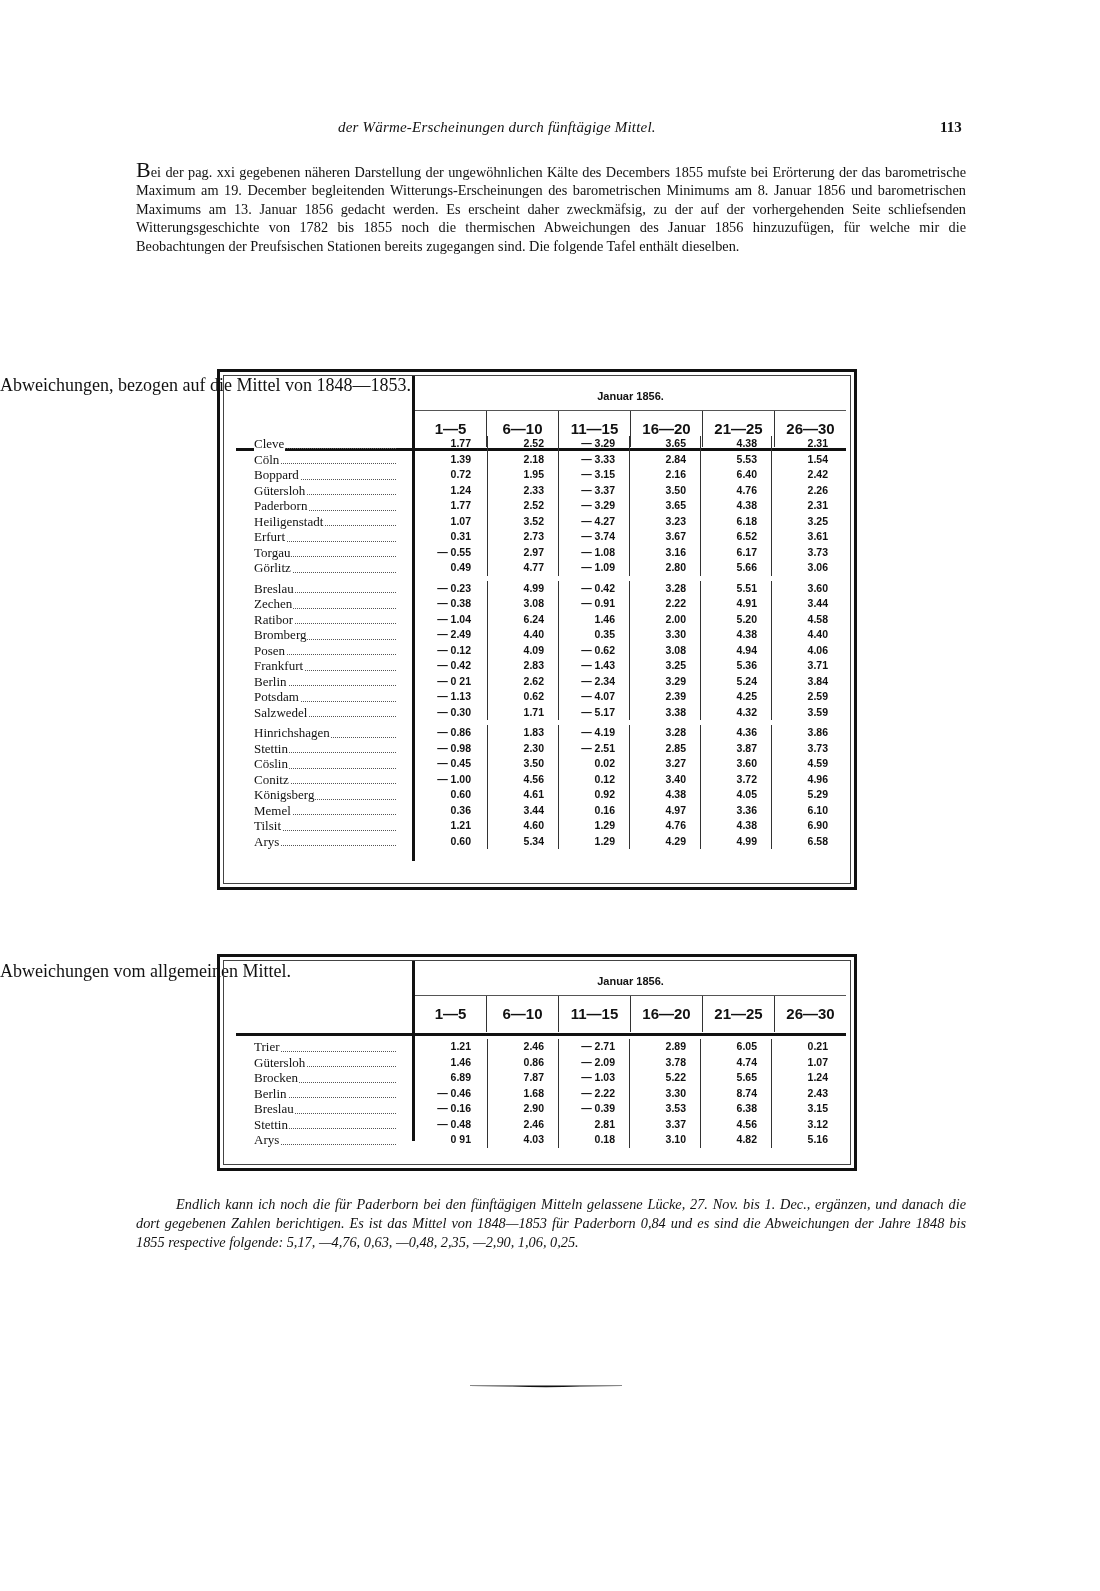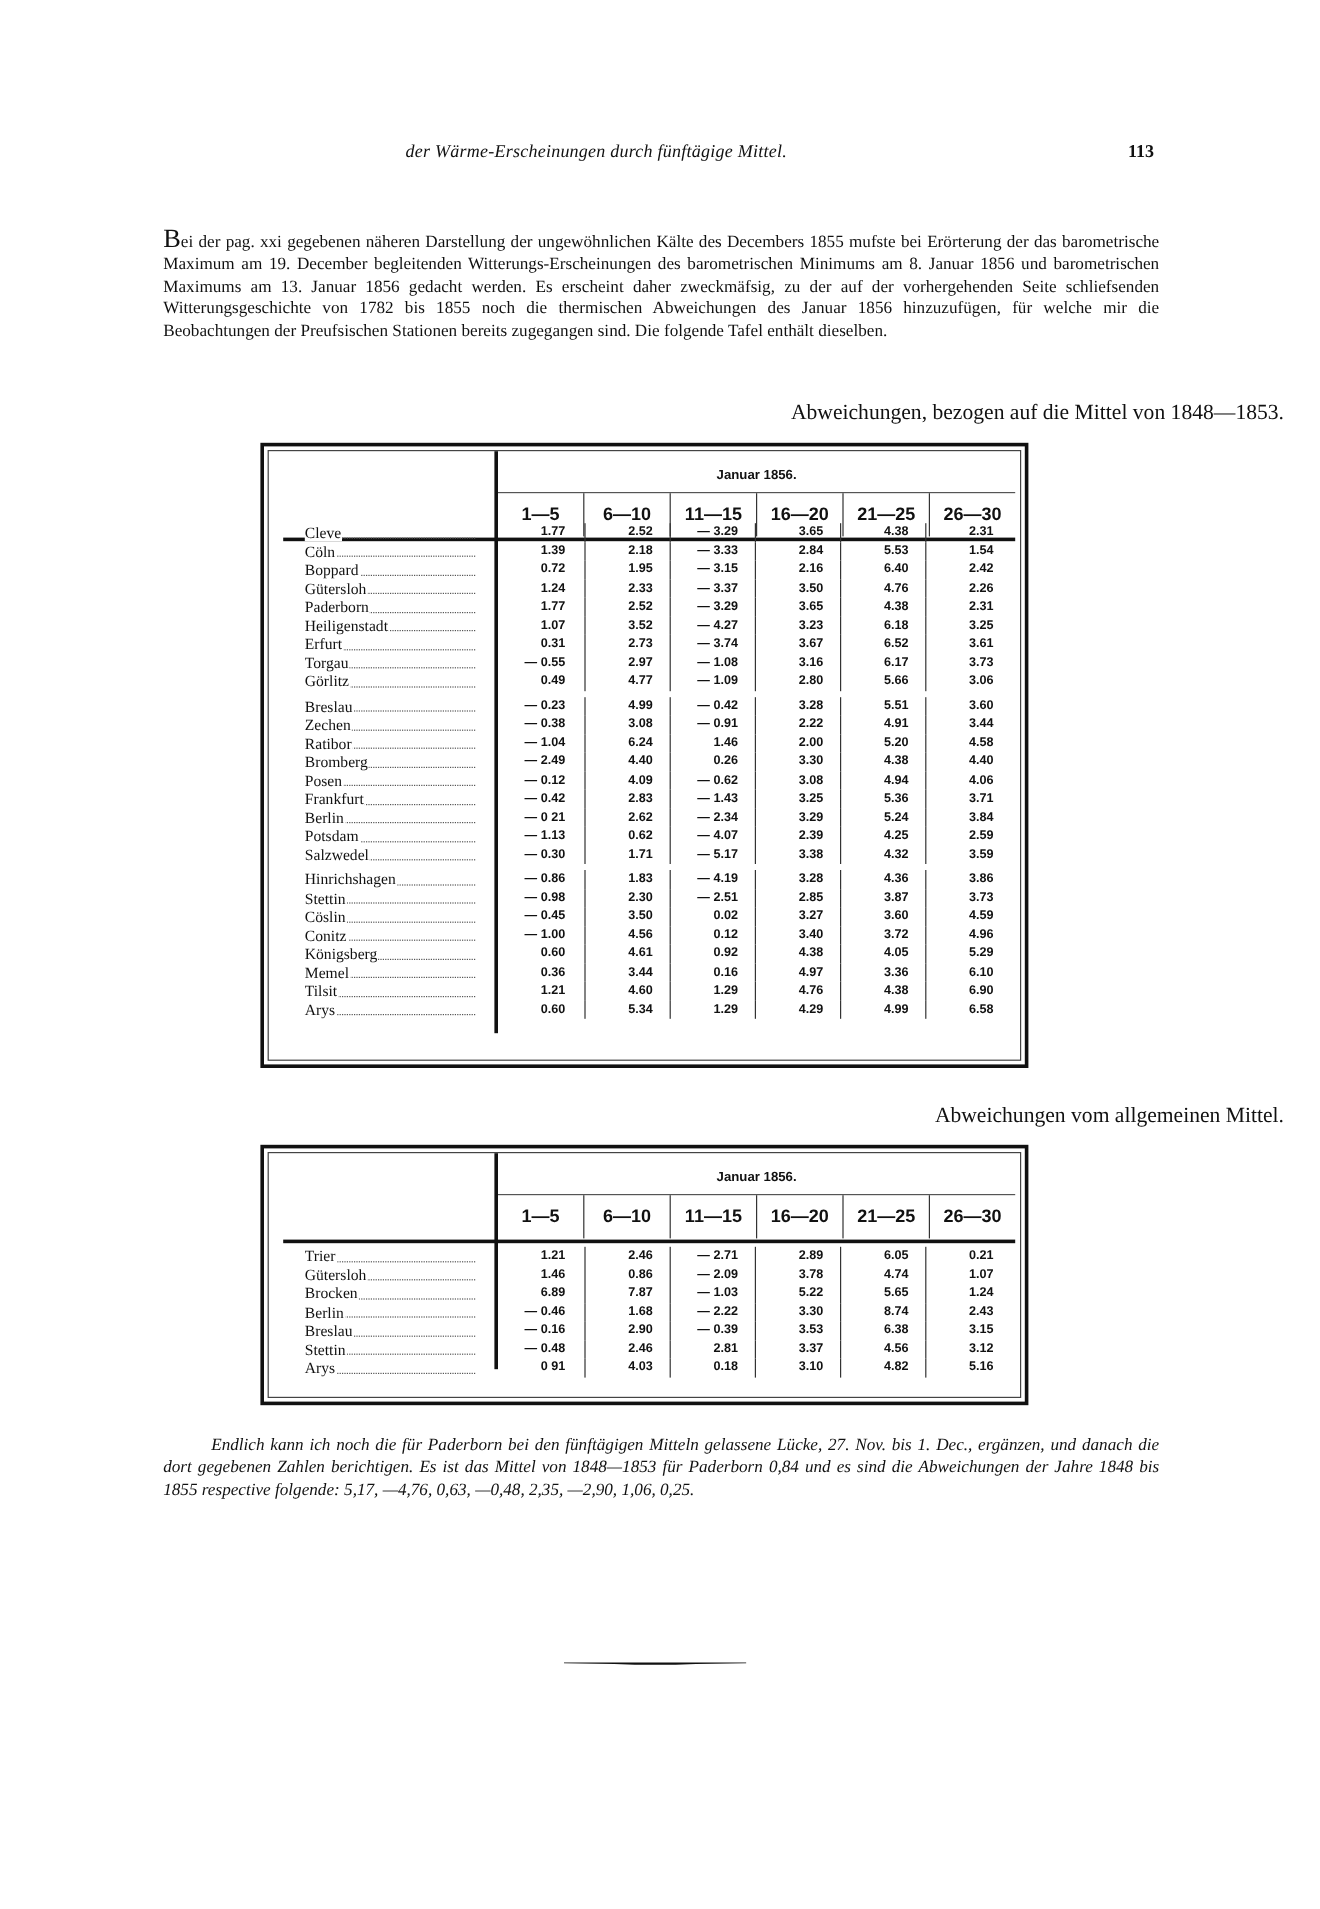--- a/index.html
+++ b/index.html
@@ -14,25 +14,25 @@
   .running-head .title {
     position: absolute; left: 338px; top: 0; font-style: italic; letter-spacing: 0.2px;
   }
   .running-head .pageno {
     position: absolute; left: 940px; top: 0; font-weight: bold; font-size: 15px;
   }
   .para {
     position: absolute; left: 136px; width: 830px; font-size: 14.3px; line-height: 18.4px;
     text-align: justify;
   }
-  .para.p1 { top: 192px; }
+  .para.p1 { top: 163px; }
   .para.p1 .dropcap { font-size: 22px; line-height: 14px; }
   .para.p2 { top: 1195px; text-indent: 40px; line-height: 19px; font-style: italic; }
   .table-title {
-    position: absolute; left: 0; width: 1070px; text-align: right; font-size: 18px;
+    position: absolute; left: 0; width: 1070px; text-align: left; font-size: 18px; margin-top: 42px;
   }
   .table-title.t1 { top: 333px; }
   .table-title.t2 { top: 919px; }
 
   .tbl {
     position: absolute; left: 217px; width: 640px; border: 3px solid #111;
     box-sizing: border-box;
   }
   .tbl .inner {
     position: absolute; left: 3px; top: 3px; right: 3px; bottom: 3px;
@@ -237,21 +237,21 @@
             <div class="c">2.00</div>
             <div class="c">5.20</div>
             <div class="c last">4.58</div>
           </div>
         </div>
         <div class="row">
           <div class="name"><span class="dots"></span><span class="lbl">Bromberg</span></div>
           <div class="cells">
             <div class="c">— 2.49</div>
             <div class="c">4.40</div>
-            <div class="c">0.26</div>
+            <div class="c">0.35</div>
             <div class="c">3.30</div>
             <div class="c">4.38</div>
             <div class="c last">4.40</div>
           </div>
         </div>
         <div class="row">
           <div class="name"><span class="dots"></span><span class="lbl">Posen</span></div>
           <div class="cells">
             <div class="c">— 0.12</div>
             <div class="c">4.09</div>

